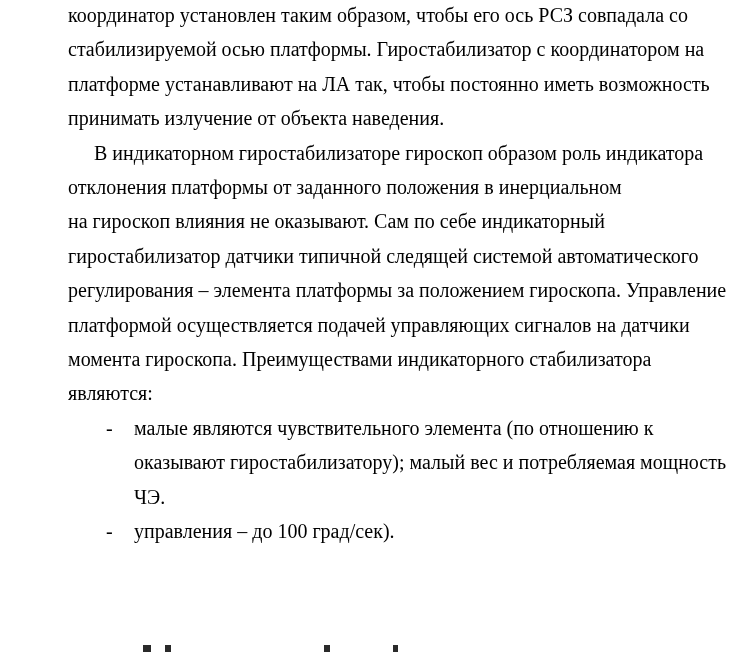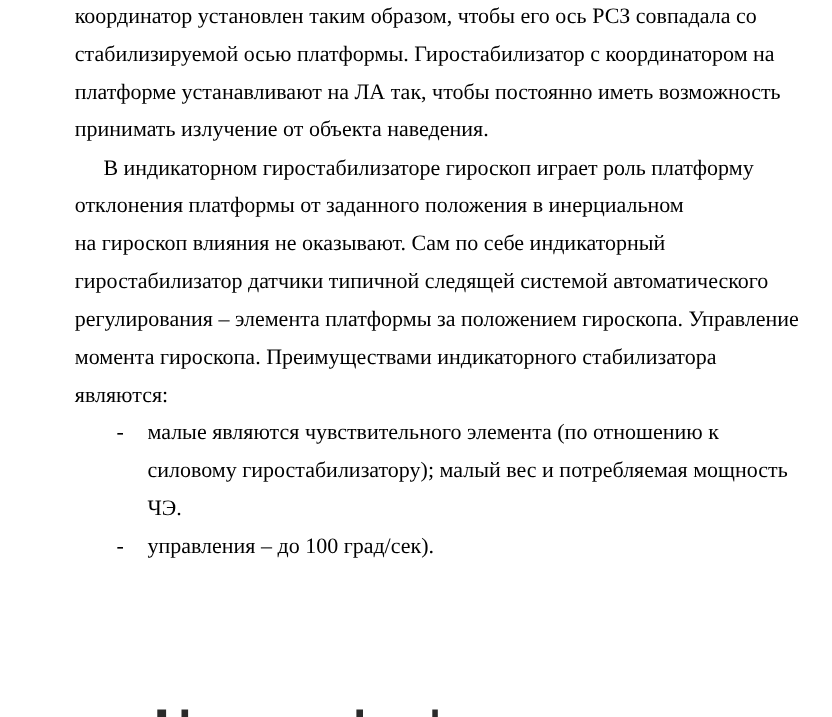--- a/index.html
+++ b/index.html
@@ -56,34 +56,35 @@
 <div class="page">
 
   <div>
     <div class="ln">координатор установлен таким образом, чтобы его ось РСЗ совпадала со</div>
     <div class="ln">стабилизируемой осью платформы. Гиростабилизатор с координатором на</div>
     <div class="ln">платформе устанавливают на ЛА так, чтобы постоянно иметь возможность</div>
     <div class="ln">принимать излучение от объекта наведения.</div>
   </div>
 
   <div>
-    <div class="ln first-indent">В индикаторном гиростабилизаторе гироскоп играет роль платформу</div>
+    <div class="ln first-indent">В индикаторном гиростабилизаторе гироскоп образом роль индикатора</div>
     <div class="ln">отклонения платформы от заданного положения в инерциальном</div>
     <div class="ln">на гироскоп влияния не оказывают. Сам по себе индикаторный</div>
     <div class="ln">гиростабилизатор датчики типичной следящей системой автоматического</div>
     <div class="ln">регулирования – элемента платформы за положением гироскопа. Управление</div>
+    <div class="ln">платформой осуществляется подачей управляющих сигналов на датчики</div>
     <div class="ln">момента гироскопа. Преимуществами индикаторного стабилизатора</div>
     <div class="ln">являются:</div>
   </div>
 
   <div>
     <div class="bullet-item">
       <span class="bullet-marker">-</span>
       <div class="ln">малые являются чувствительного элемента (по отношению к</div>
-      <div class="ln">силовому гиростабилизатору); малый вес и потребляемая мощность</div>
+      <div class="ln">оказывают гиростабилизатору); малый вес и потребляемая мощность</div>
       <div class="ln">ЧЭ.</div>
     </div>
     <div class="bullet-item">
       <span class="bullet-marker">-</span>
       <div class="ln">управления – до 100 град/сек).</div>
     </div>
   </div>
 
 </div>
 

